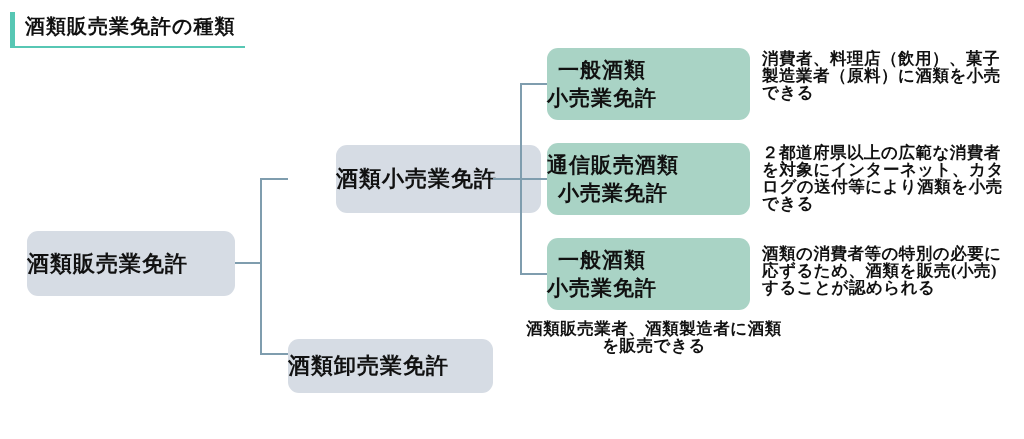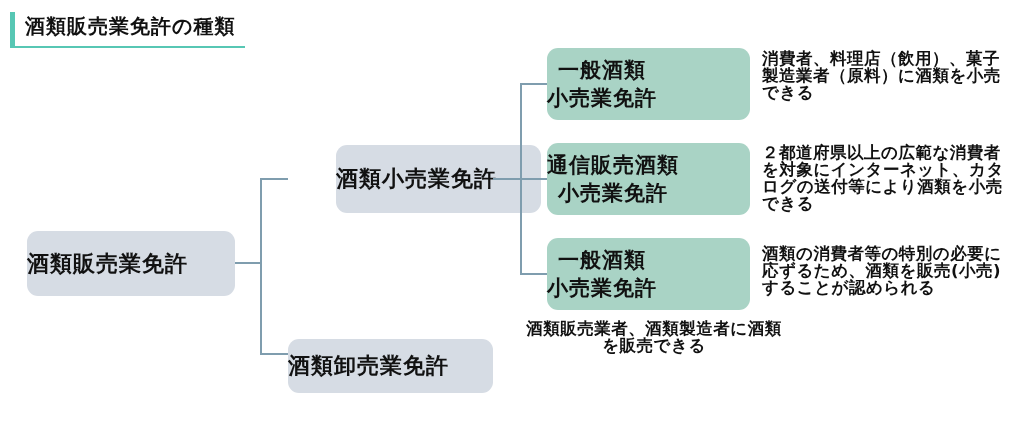--- a/index.html
+++ b/index.html
@@ -57,21 +57,21 @@
   
   #node-root   { left: 27px;  top: 231px; width: 208px; height: 65px; }
   #node-retail { left: 288px; top: 145px; width: 205px; height: 68px; margin-left: 48px; }
   #node-whole  { left: 288px; top: 339px; width: 205px; height: 54px; }
   #node-gen    { left: 547px; top: 48px;  width: 203px; height: 72px; }
   #node-mail   { left: 547px; top: 143px; width: 203px; height: 72px; }
   #node-spec   { left: 547px; top: 238px; width: 203px; height: 72px; }
   
   #desc-gen    { left: 762px; top: 50px;  width: 262px; }
   #desc-mail   { left: 762px; top: 144px; width: 262px; }
-  #desc-spec   { left: 762px; top: 245px; width: 262px; }
+  #desc-spec   { left: 762px; top: 245px; width: 262px; font-family: Liberation Serif, serif; }
   #desc-whole  { left: 504px; top: 320px; width: 300px; text-align: center; }
   
   #c-root-out  { left: 235px; top: 262px; width: 27px;  height: 2px; }
   #c-trunk1    { left: 260px; top: 178px; width: 2px;   height: 177px; }
   #c-retail-in { left: 262px; top: 178px; width: 26px;  height: 2px; }
   #c-whole-in  { left: 262px; top: 353px; width: 26px;  height: 2px; }
   #c-retail-out{ left: 493px; top: 178px; width: 27px;  height: 2px; }
   #c-trunk2    { left: 520px; top: 83px;  width: 2px;   height: 192px; }
   #c-gen-in    { left: 522px; top: 83px;  width: 25px;  height: 2px; }
   #c-mail-in   { left: 522px; top: 178px; width: 25px;  height: 2px; }

